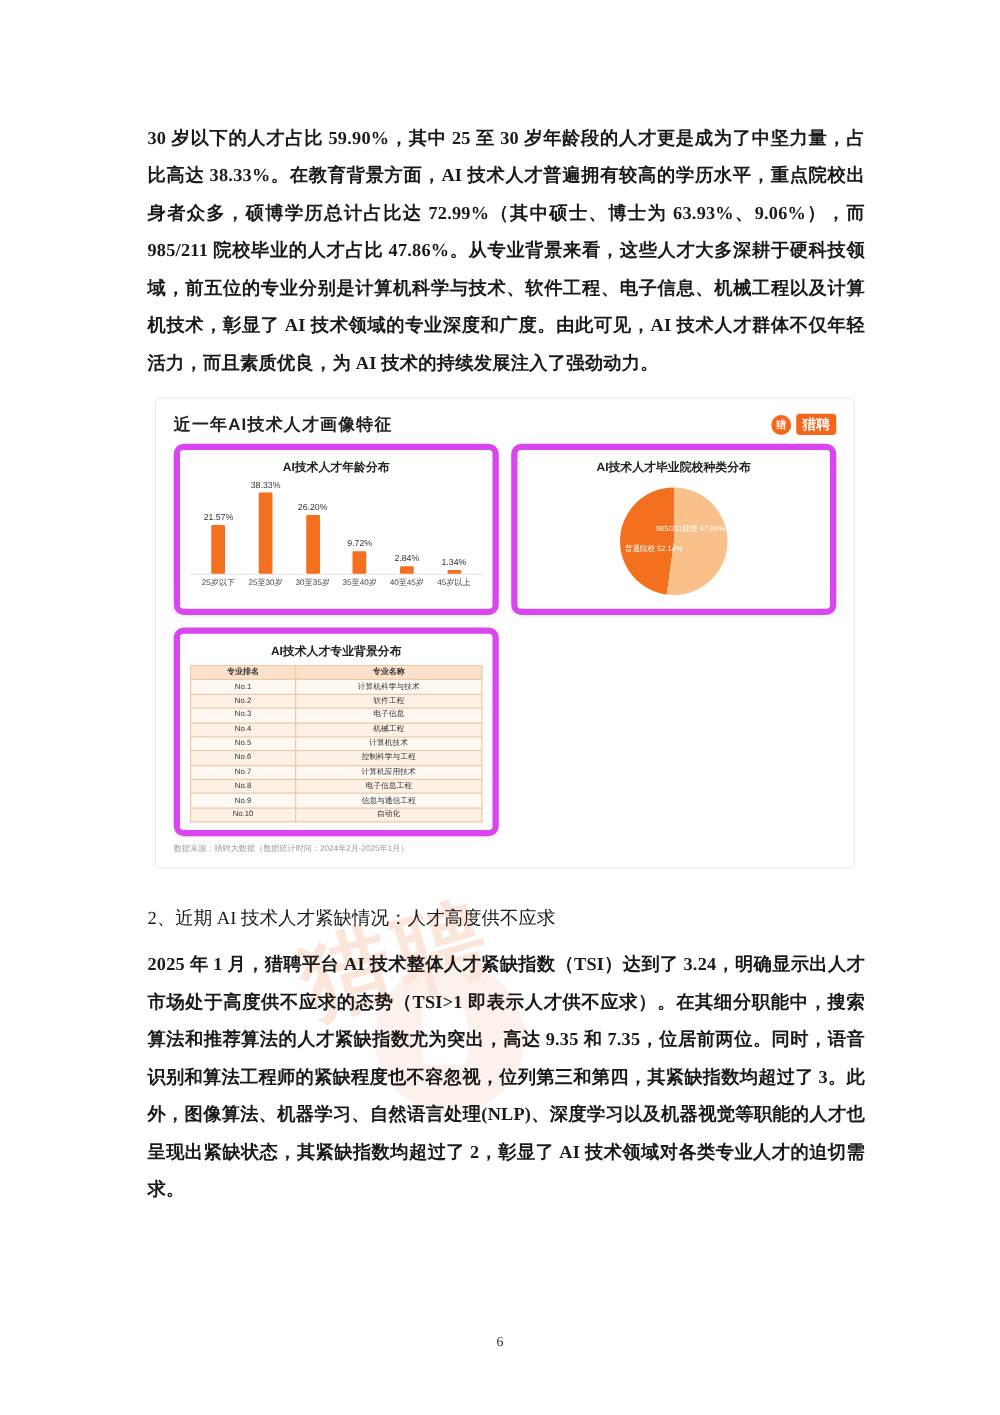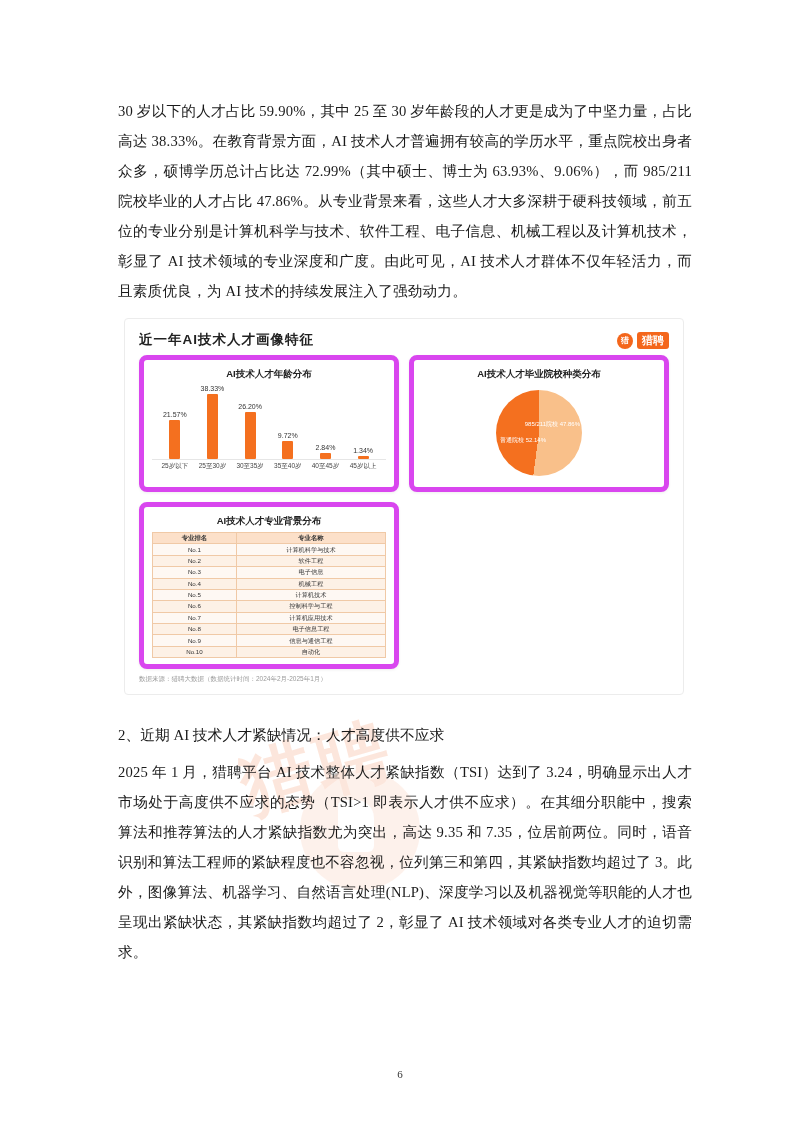--- a/index.html
+++ b/index.html
@@ -61,20 +61,21 @@
   }
   .content { position: relative; z-index: 2; }
 
   p.body-text {
     font-size: 14.6px;
     line-height: 30px;
     text-align: justify;
     margin: 0 0 4px 0;
     text-indent: 0;
     letter-spacing: 0.2px;
+    font-weight: bold;
   }
   h2.sub-head {
     font-size: 14.8px;
     font-weight: normal;
     margin: 26px 0 8px 0;
     line-height: 28px;
   }
 
   
   .info-card {
@@ -83,21 +84,21 @@
     border: 1px solid #ececec;
     border-radius: 4px;
     padding: 12px 14px 10px 14px;
     position: relative;
     box-sizing: border-box;
     width: 560px;
     margin-left: 6px;
   }
   .info-head {
     display: flex;
-    align-items: flex-end;
+    align-items: flex-start;
     justify-content: space-between;
     margin-bottom: 6px;
   }
   .info-title {
     font-family: "Liberation Sans", sans-serif;
     font-weight: bold;
     font-size: 13.5px;
     color: #222;
     letter-spacing: 1px;
   }

